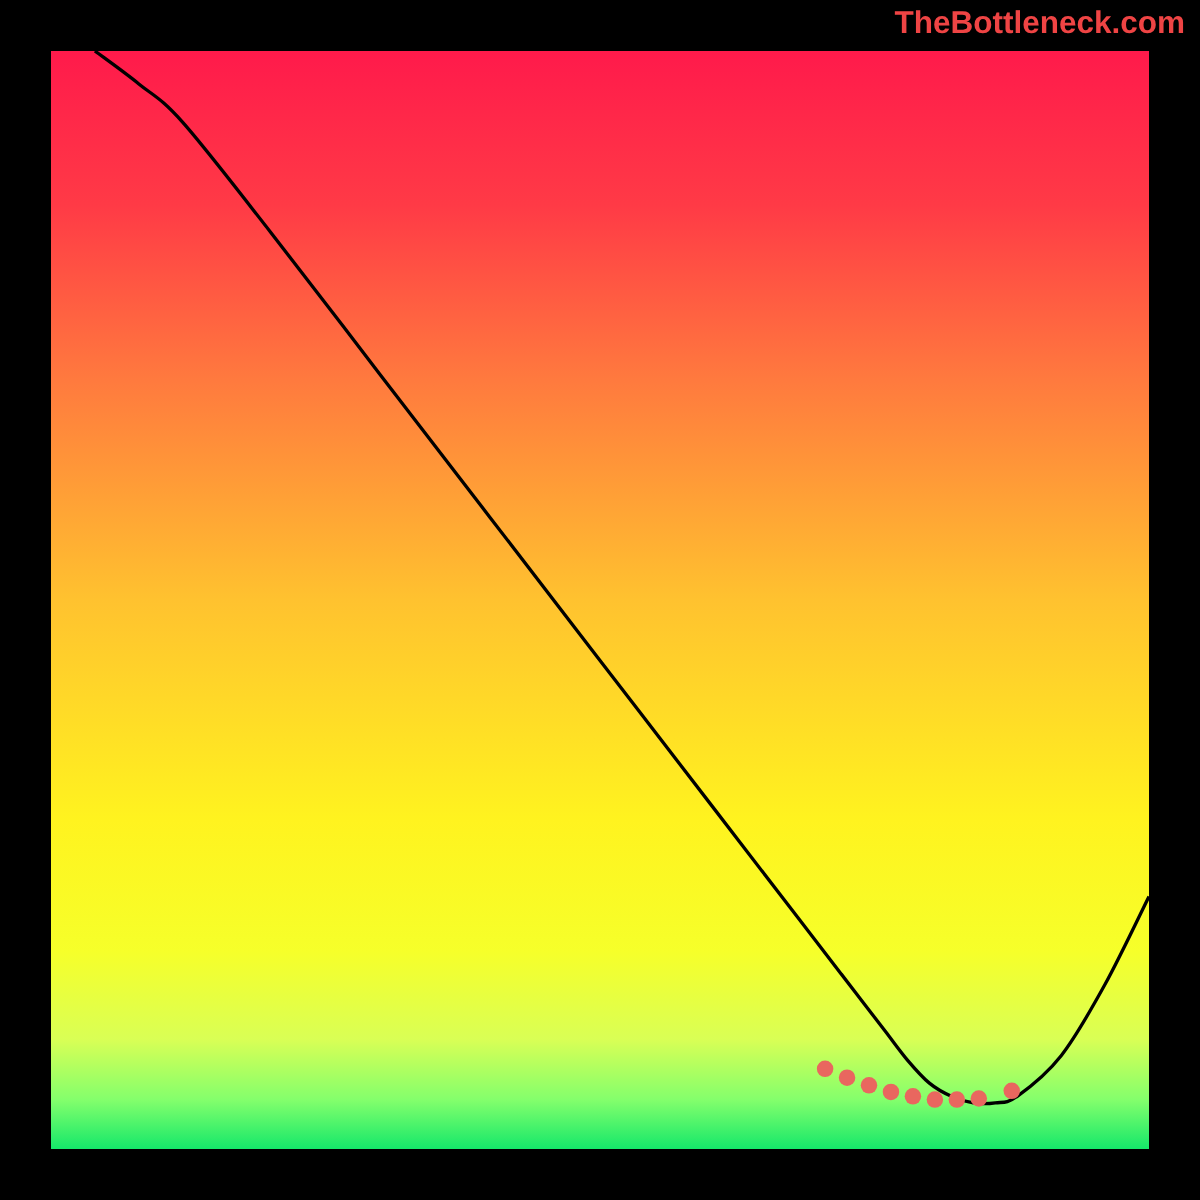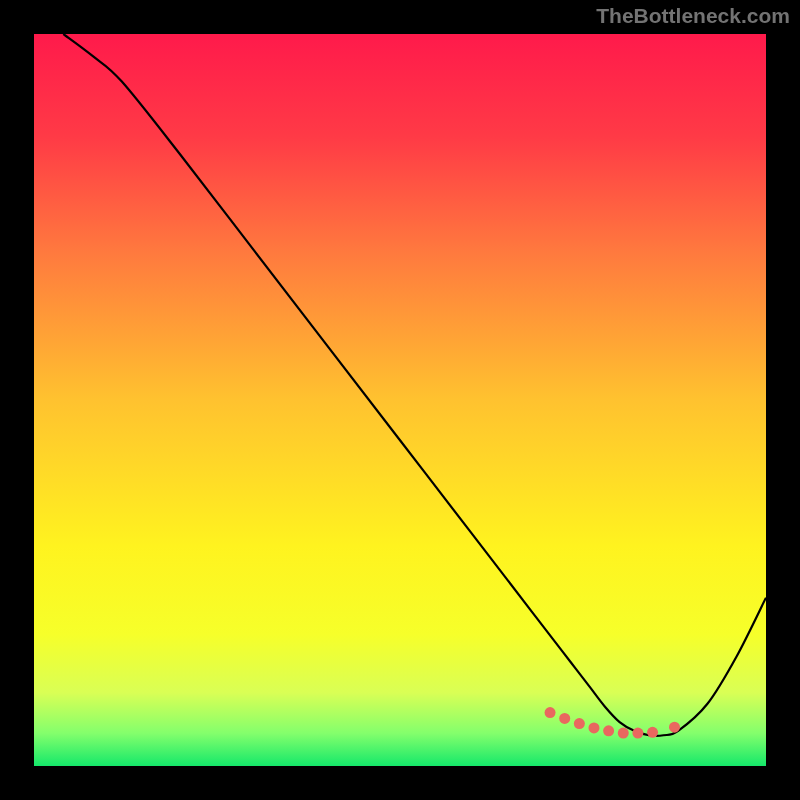--- a/index.html
+++ b/index.html
@@ -8,21 +8,21 @@
     width: 800px;
     height: 800px;
     background: #000;
     overflow: hidden;
     font-family: Arial, Helvetica, sans-serif;
   }
   .attribution {
     position: absolute;
     top: 4px;
     right: 10px;
-    color: #737373;
+    color: #ef4444;
     font-size: 21px;
     font-weight: bold;
     z-index: 10;
   }
   .plot-frame {
     position: absolute;
     left: 34px;
     top: 34px;
     width: 732px;
     height: 732px;

